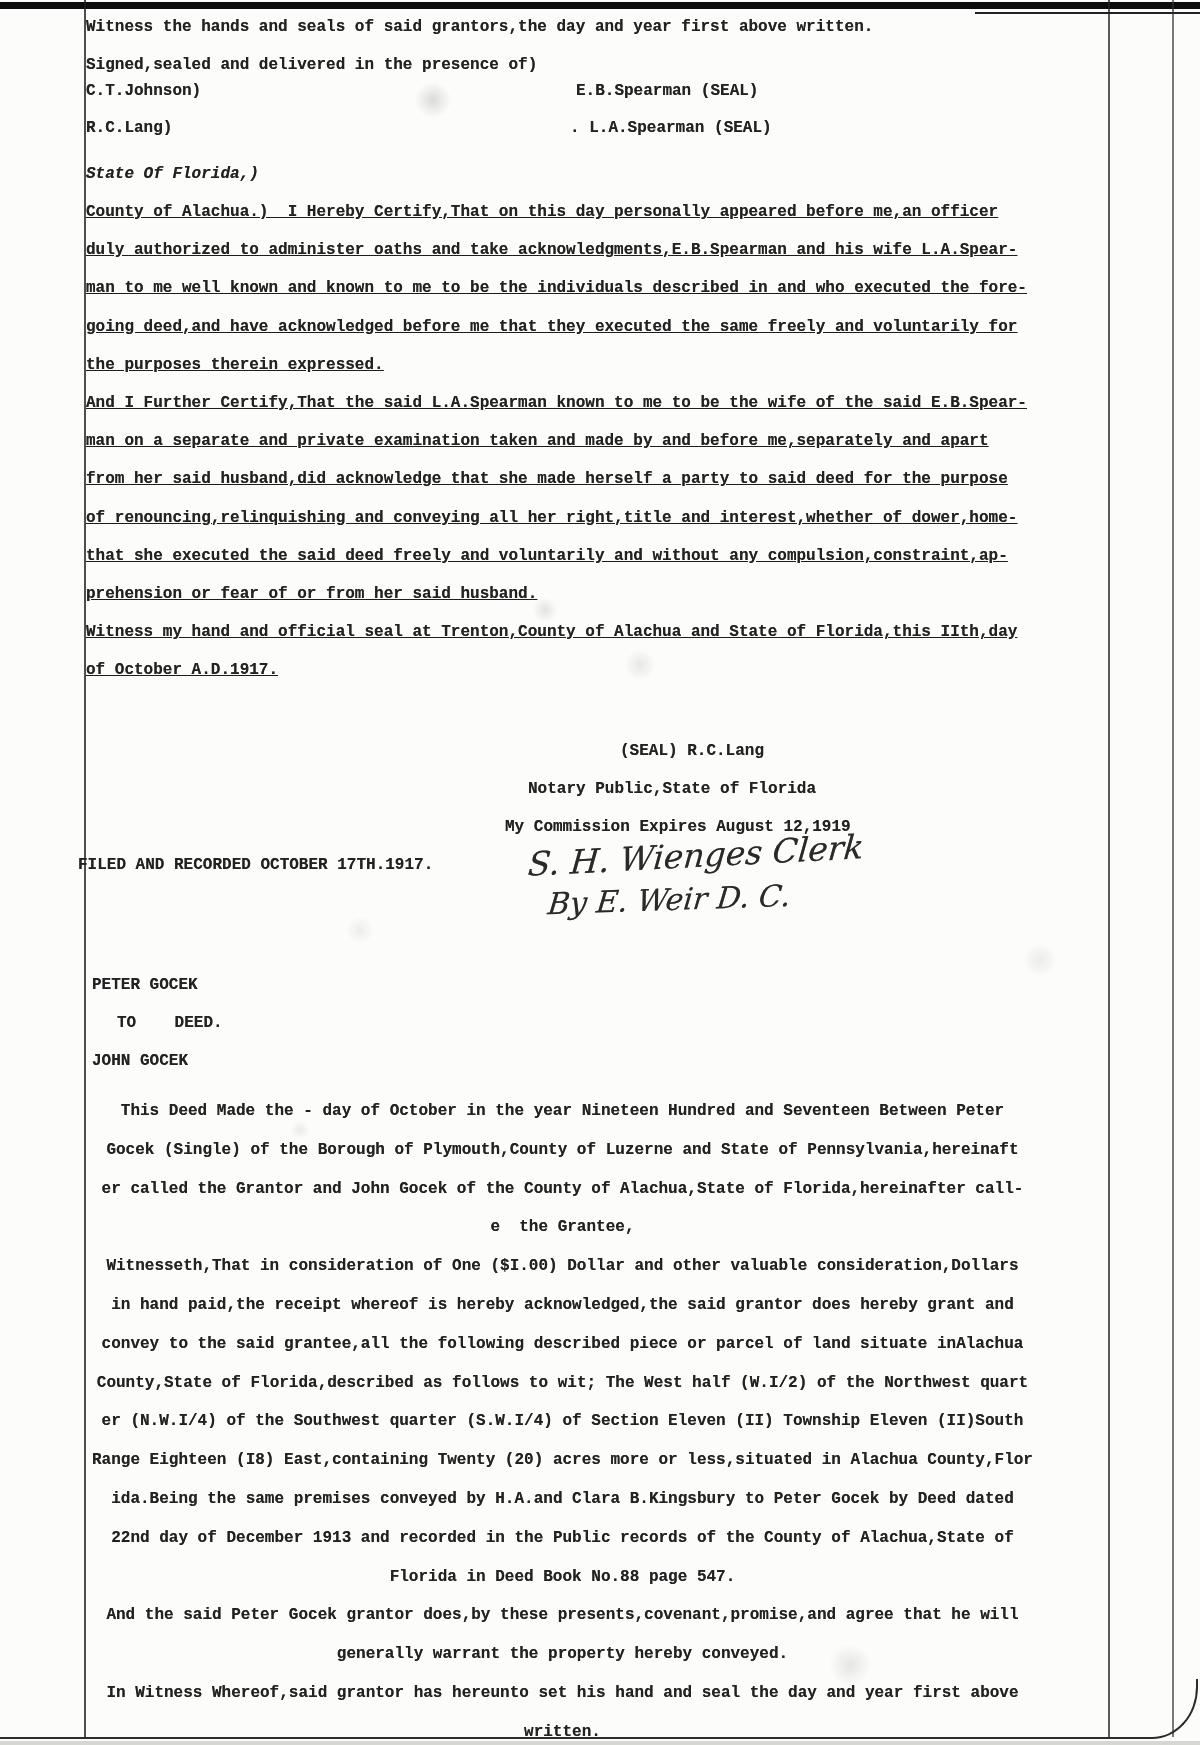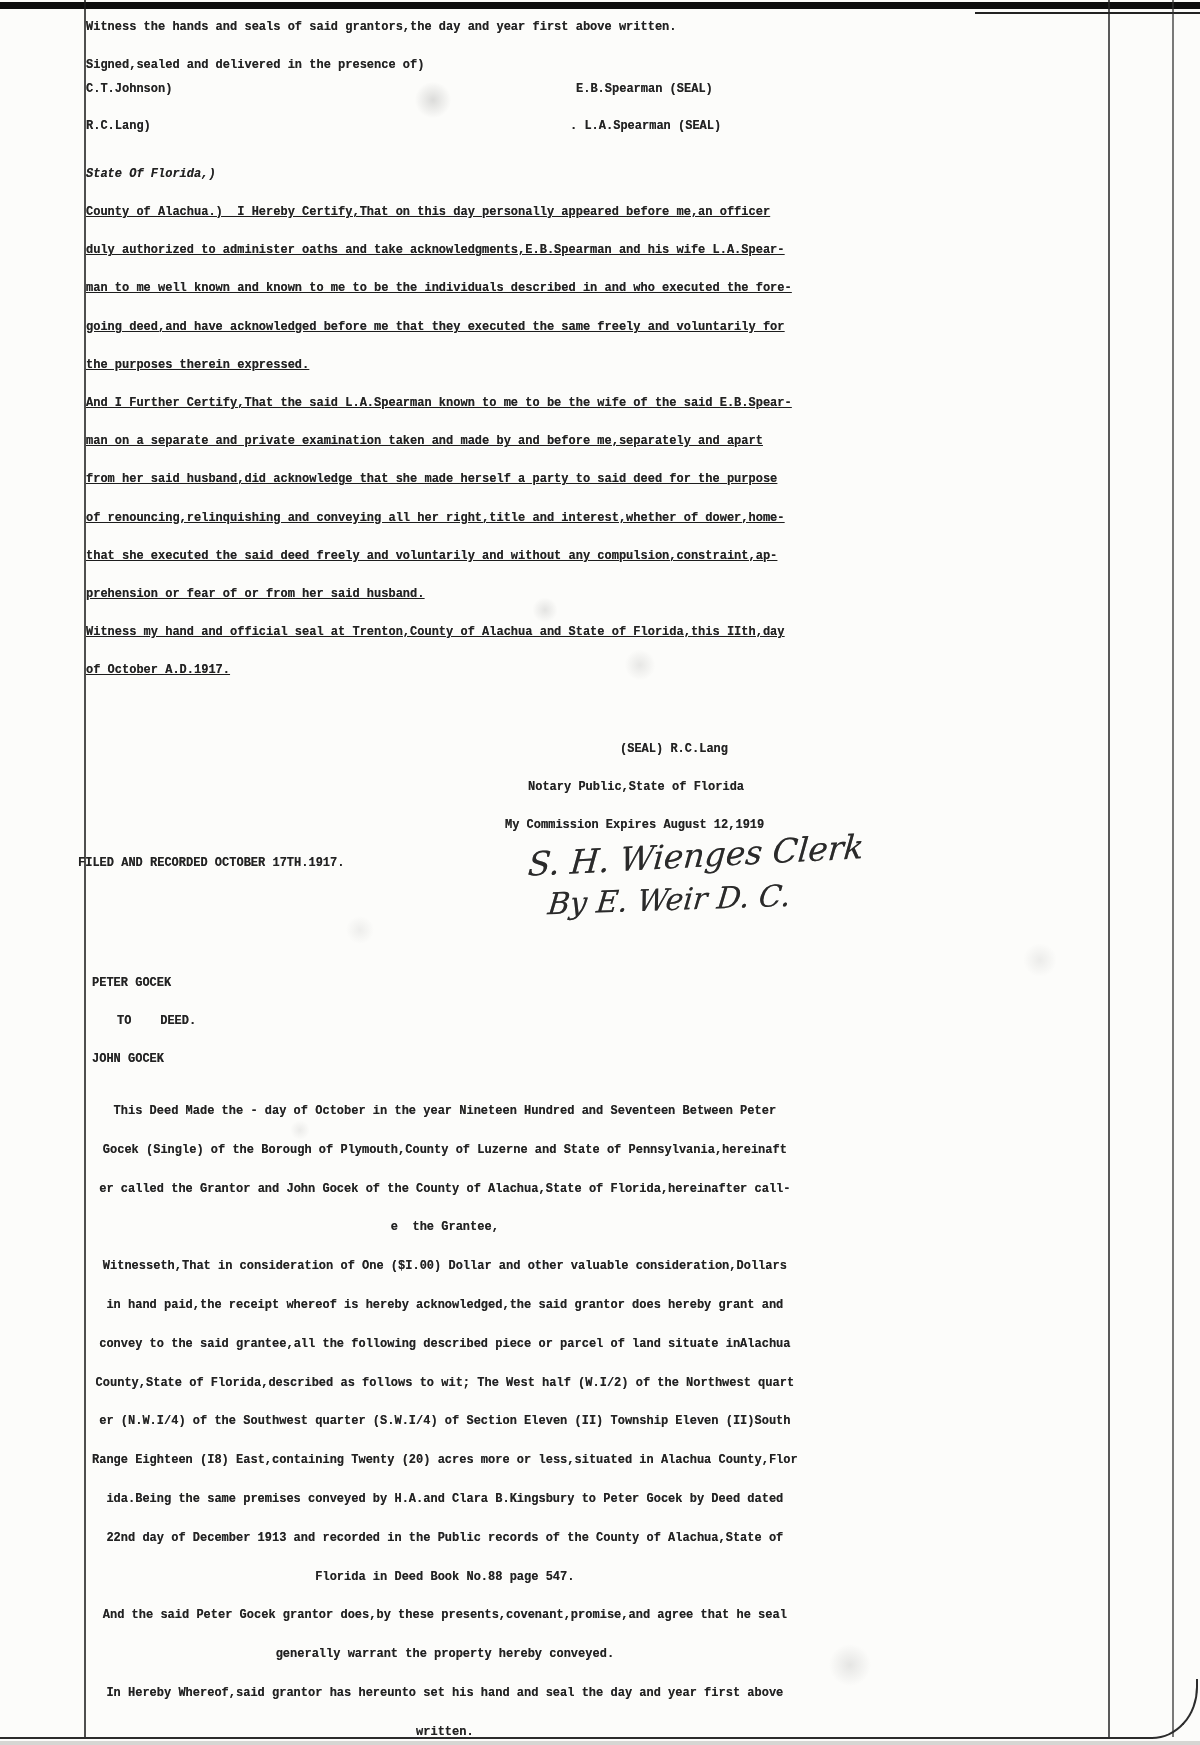--- a/index.html
+++ b/index.html
@@ -14,21 +14,21 @@
       radial-gradient(circle 20px at 360px 930px, rgba(90,90,90,0.09), transparent 70%),
       radial-gradient(circle 14px at 300px 1130px, rgba(90,90,90,0.10), transparent 70%),
       radial-gradient(circle 16px at 1230px 540px, rgba(90,90,90,0.10), transparent 70%),
       #fcfcfa;
     overflow:hidden;
     font-family:"Liberation Mono","DejaVu Sans Mono",monospace;
     color:#1d1d1d;
   }
   .abs { position:absolute; }
   .tline, .line {
-    white-space:pre; font-size:12px; font-weight:bold; color:#222;
+    white-space:pre; font-size:16px; font-weight:bold; color:#222;
     text-shadow:0 0 0.6px rgba(10,10,10,0.55);
   }
   .lh-a .tline { line-height:38.2px; }
   .lh-b .tline { line-height:38.8px;text-align:center; }
   .hdr  { line-height:37px;font-style:italic; }
   
   .top-bar   { top:2px; left:0; width:1200px; height:7px; background:#0d0d0d; }
   .top-bar2  { top:12px; left:975px; width:225px; height:2px; background:#222; }
   .left-rule { top:0; bottom:8px; left:84px; width:2px; background:rgba(30,30,30,0.78); }
   .right-rule-1 { top:0; bottom:8px; left:1108px; width:2px; background:rgba(35,35,35,0.75); }
@@ -112,19 +112,19 @@
       <div class="tline">e  the Grantee,</div>
       <div class="tline">Witnesseth,That in consideration of One ($I.00) Dollar and other valuable consideration,Dollars</div>
       <div class="tline">in hand paid,the receipt whereof is hereby acknowledged,the said grantor does hereby grant and</div>
       <div class="tline">convey to the said grantee,all the following described piece or parcel of land situate inAlachua</div>
       <div class="tline">County,State of Florida,described as follows to wit; The West half (W.I/2) of the Northwest quart</div>
       <div class="tline">er (N.W.I/4) of the Southwest quarter (S.W.I/4) of Section Eleven (II) Township Eleven (II)South</div>
       <div class="tline">Range Eighteen (I8) East,containing Twenty (20) acres more or less,situated in Alachua County,Flor</div>
       <div class="tline">ida.Being the same premises conveyed by H.A.and Clara B.Kingsbury to Peter Gocek by Deed dated</div>
       <div class="tline">22nd day of December 1913 and recorded in the Public records of the County of Alachua,State of</div>
       <div class="tline">Florida in Deed Book No.88 page 547.</div>
-      <div class="tline">And the said Peter Gocek grantor does,by these presents,covenant,promise,and agree that he seal</div>
+      <div class="tline">And the said Peter Gocek grantor does,by these presents,covenant,promise,and agree that he will</div>
       <div class="tline">generally warrant the property hereby conveyed.</div>
-      <div class="tline">In Hereby Whereof,said grantor has hereunto set his hand and seal the day and year first above</div>
+      <div class="tline">In Witness Whereof,said grantor has hereunto set his hand and seal the day and year first above</div>
       <div class="tline">written.</div>
     </div>
 
 </div>
 
 </body></html>

